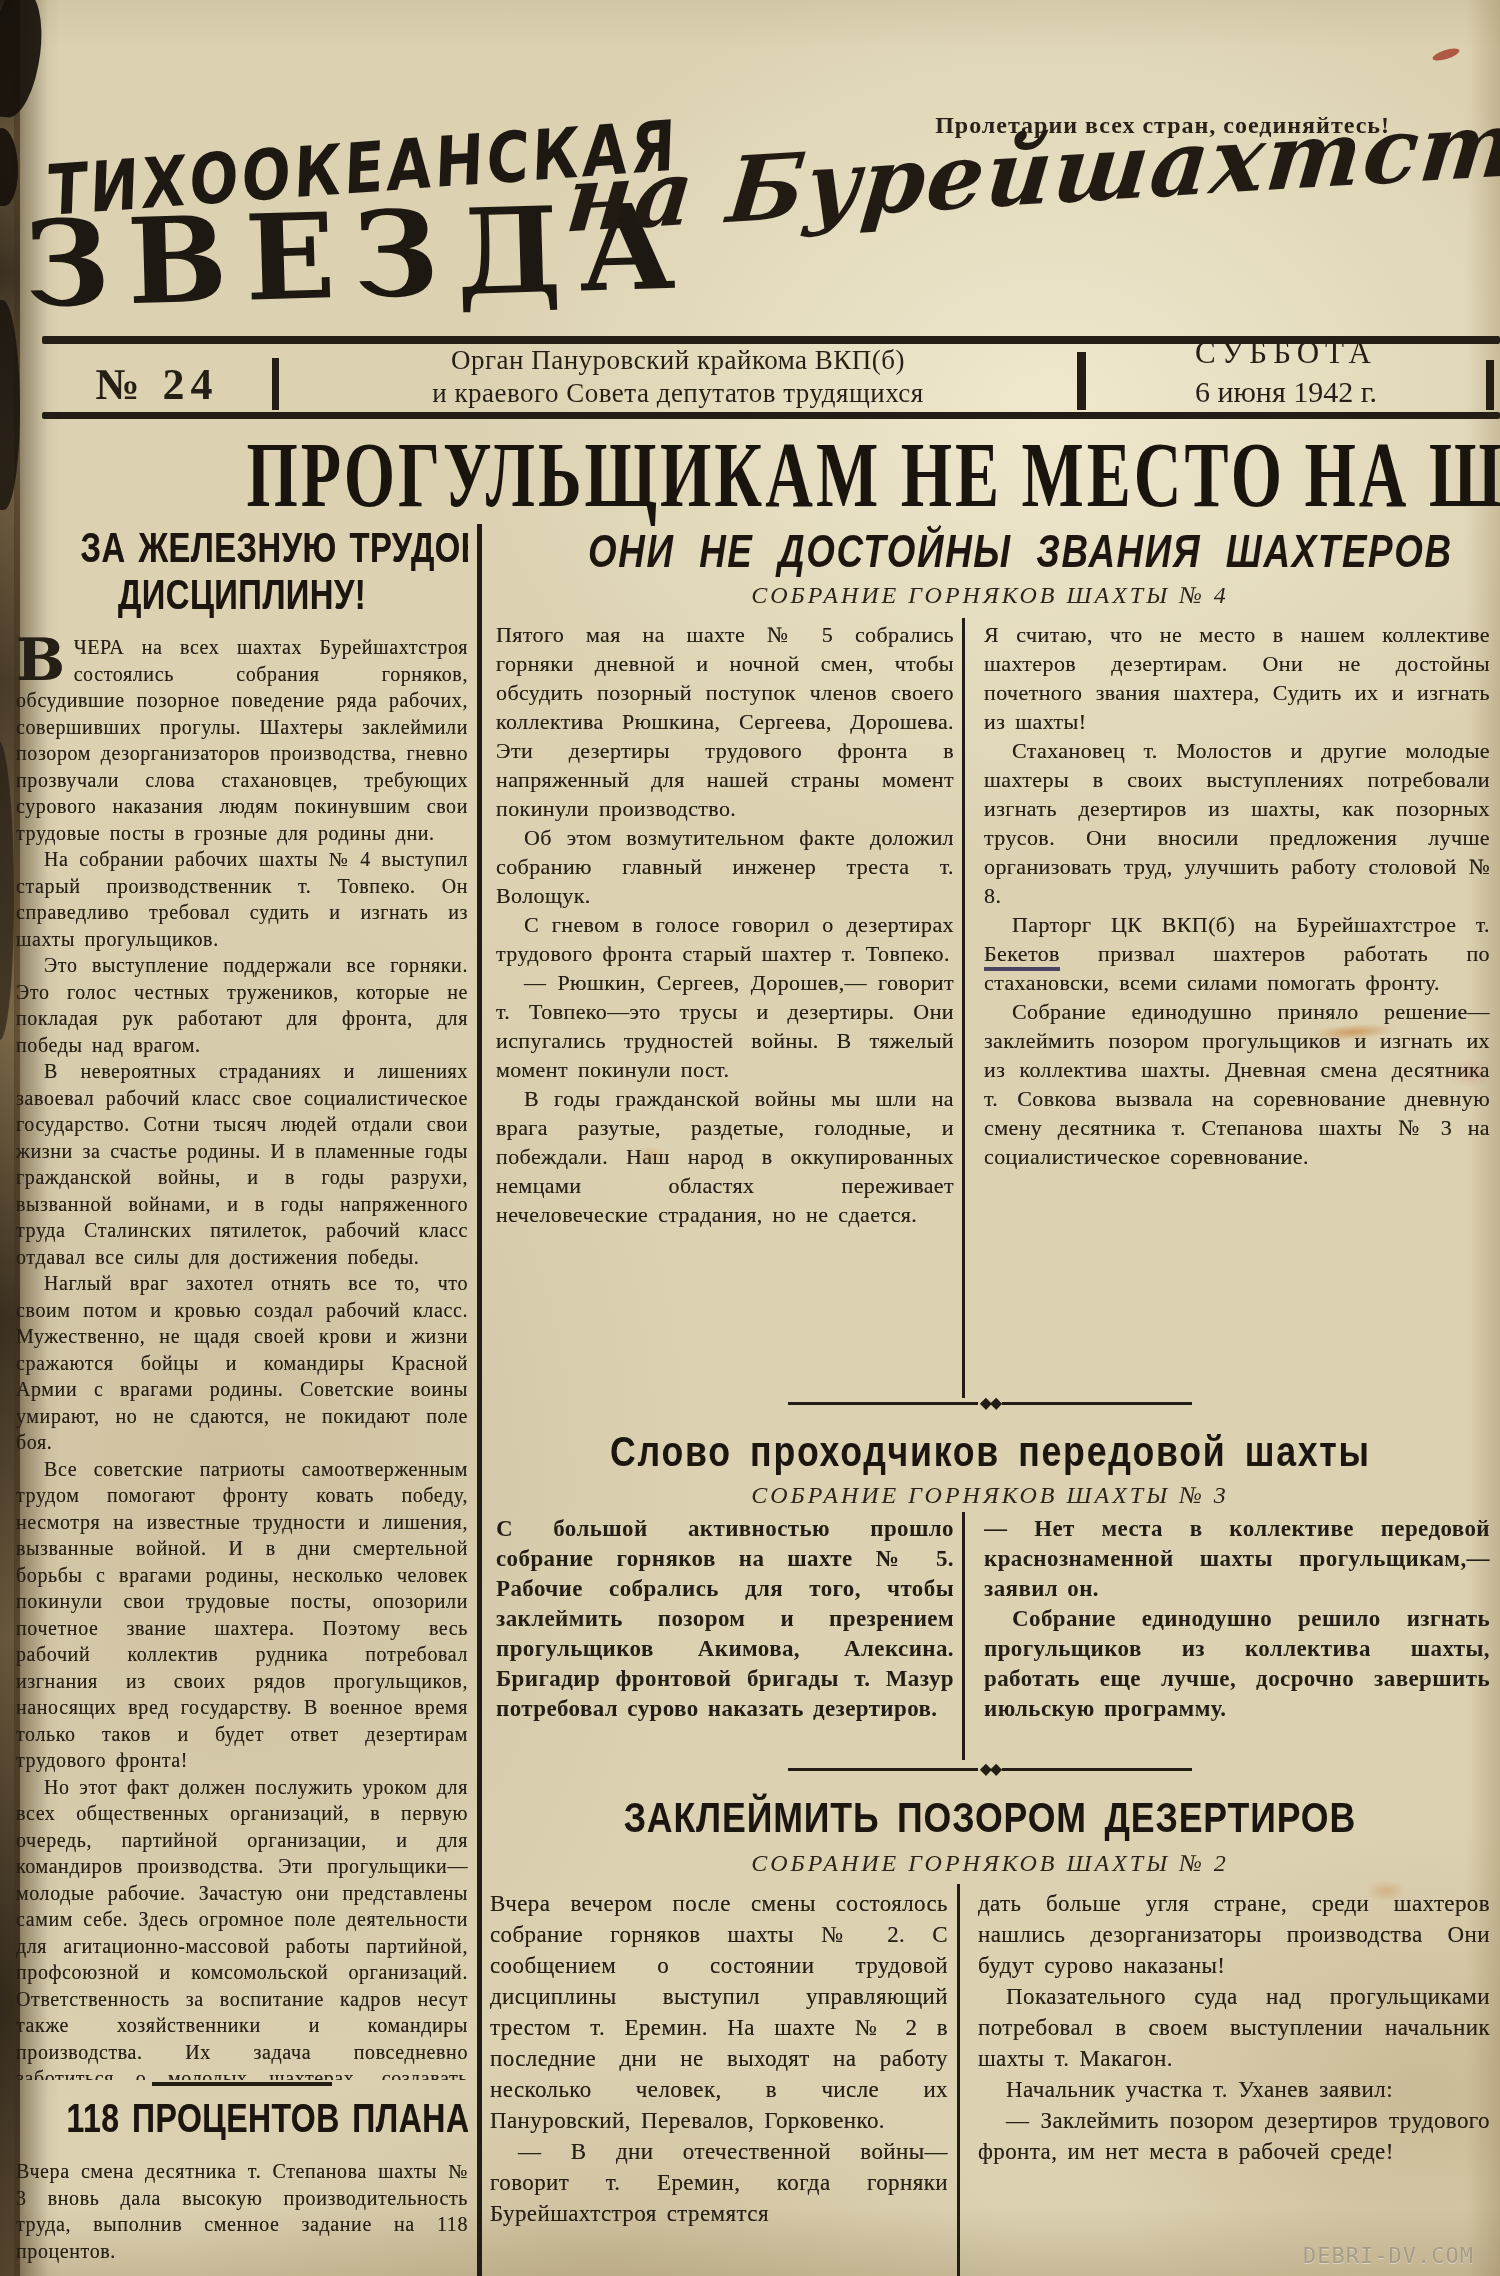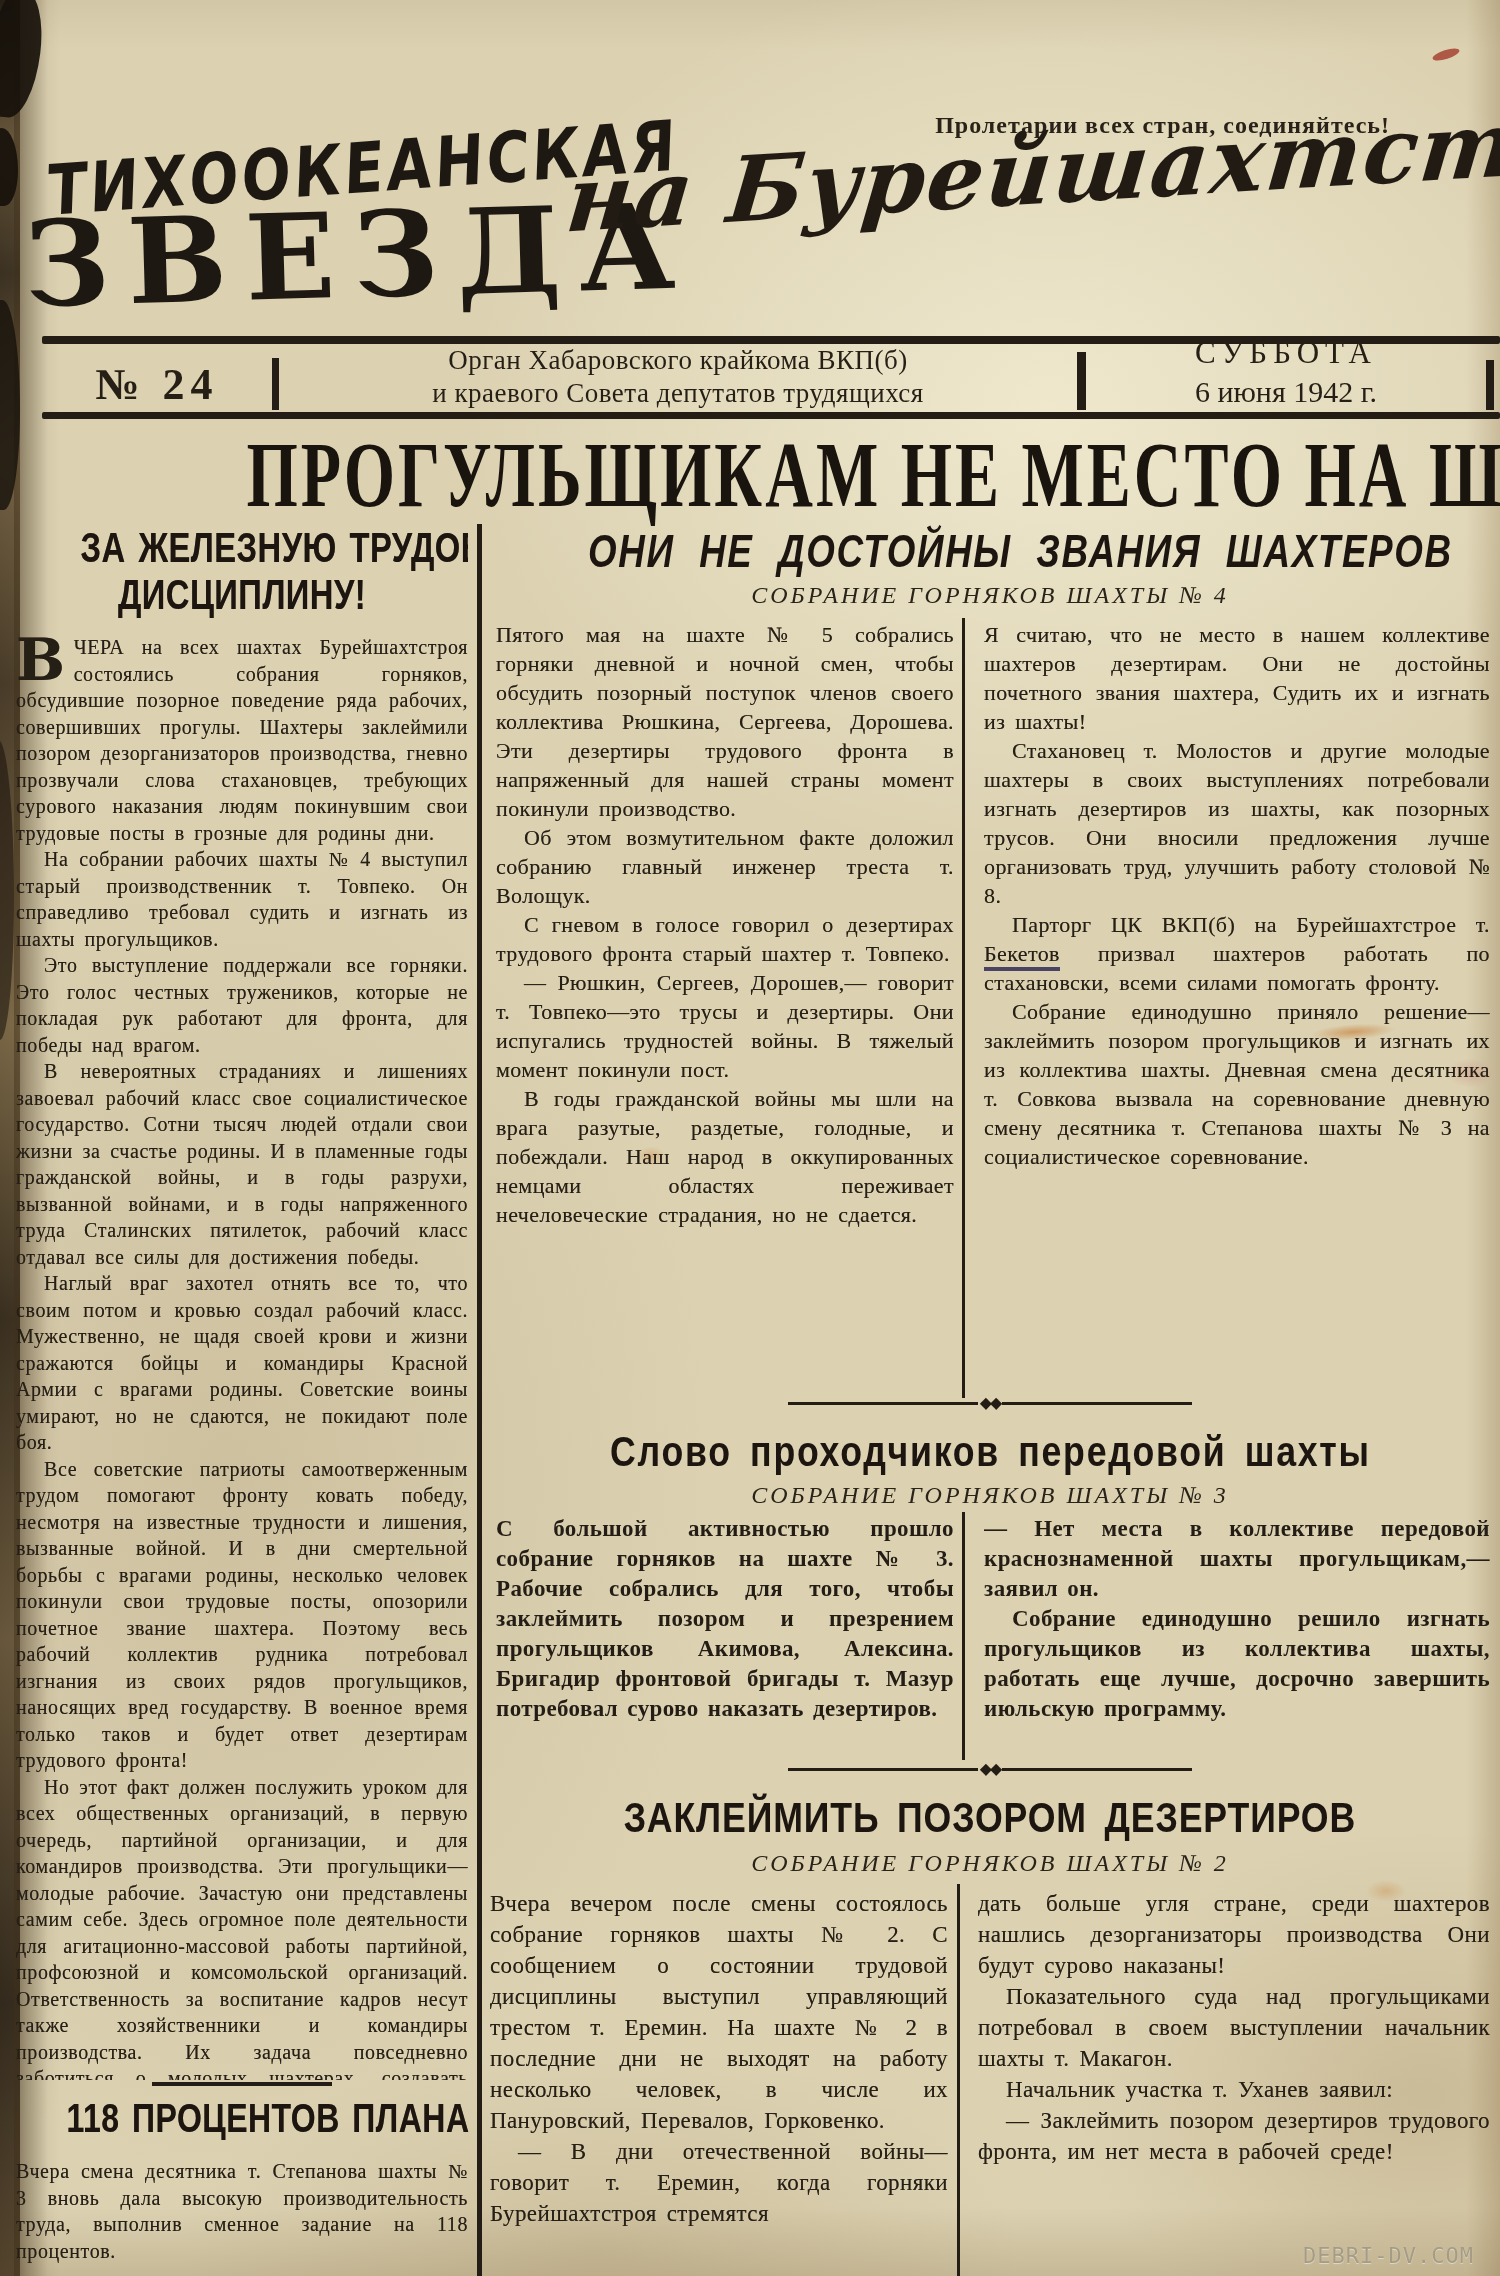--- a/index.html
+++ b/index.html
@@ -136,21 +136,21 @@
 
   <div class="mast-t1">ТИХООКЕАНСКАЯ</div>
   <div class="mast-t2">ЗВЕЗДА</div>
   <div class="mast-script">на Бурейшахтстрое.</div>
 
   <div class="rule r-top"></div>
   <div class="info-row">
     <div class="info-cell c-issue">№ 24</div>
     <div class="vbar v1"></div>
     <div class="info-cell c-organ">
-      <div>Орган Хабаровского крайкома ВКП(б)</div>
+      <div>Орган Пануровский крайкома ВКП(б)</div>
       <div>и краевого Совета депутатов трудящихся</div>
     </div>
     <div class="vbar v2"></div>
     <div class="info-cell c-date">
       <div class="day">СУББОТА</div>
       <div>6 июня 1942 г.</div>
     </div>
     <div class="vbar v3"></div>
   </div>
   <div class="rule r-bot"></div>
@@ -206,21 +206,21 @@
     <div class="l"></div>
     <div class="g">◆◆</div>
     <div class="l"></div>
   </div>
 
   <div class="sec-head slovo h-cond">
     <span>Слово проходчиков передовой шахты</span>
   </div>
   <div class="subhead sh3">СОБРАНИЕ ГОРНЯКОВ ШАХТЫ № 3</div>
   <div class="col slovo-left body-slovo">
-    <p class="noindent">С большой активностью прошло собрание горняков на шахте № 3. Рабочие собрались для того, чтобы заклеймить позором и презрением прогульщиков Акимова, Алексина. Бригадир фронтовой бригады т. Мазур потребовал сурово наказать дезертиров.</p>
+    <p class="noindent">С большой активностью прошло собрание горняков на шахте № 5. Рабочие собрались для того, чтобы заклеймить позором и презрением прогульщиков Акимова, Алексина. Бригадир фронтовой бригады т. Мазур потребовал сурово наказать дезертиров.</p>
   </div>
   <div class="col slovo-right body-slovo">
     <p class="noindent">— Нет места в коллективе передовой краснознаменной шахты прогульщикам,—заявил он.</p>
     <p>Собрание единодушно решило изгнать прогульщиков из коллектива шахты, работать еще лучше, досрочно завершить июльскую программу.</p>
   </div>
 
   <div class="orn o2">
     <div class="l"></div>
     <div class="g">◆◆</div>
     <div class="l"></div>

